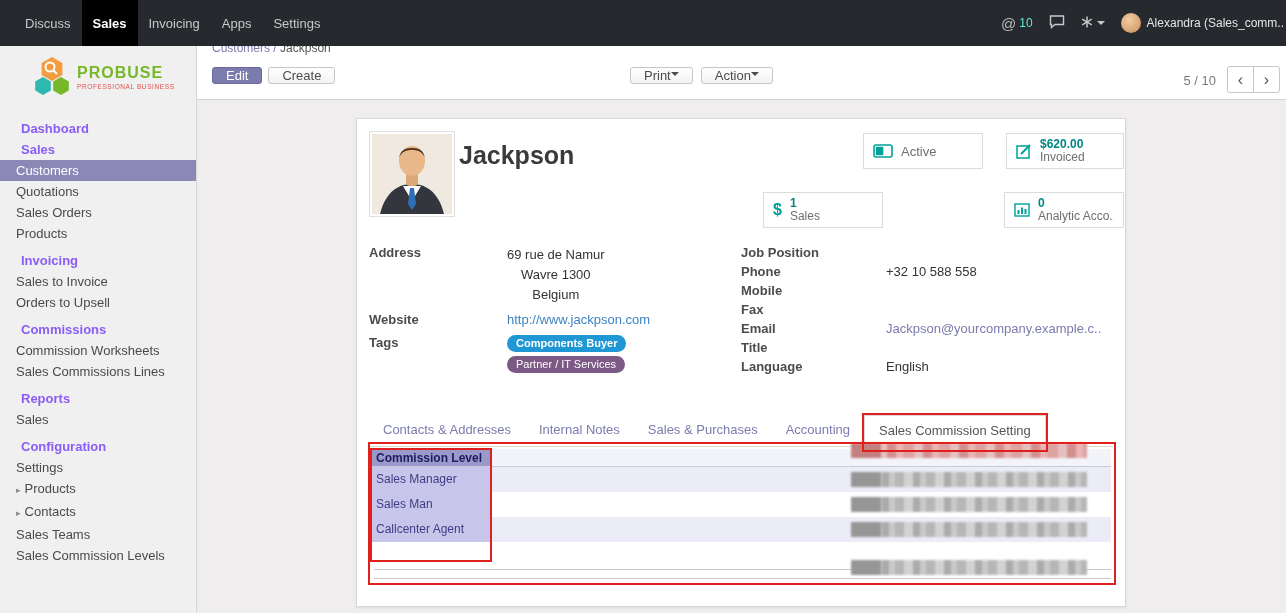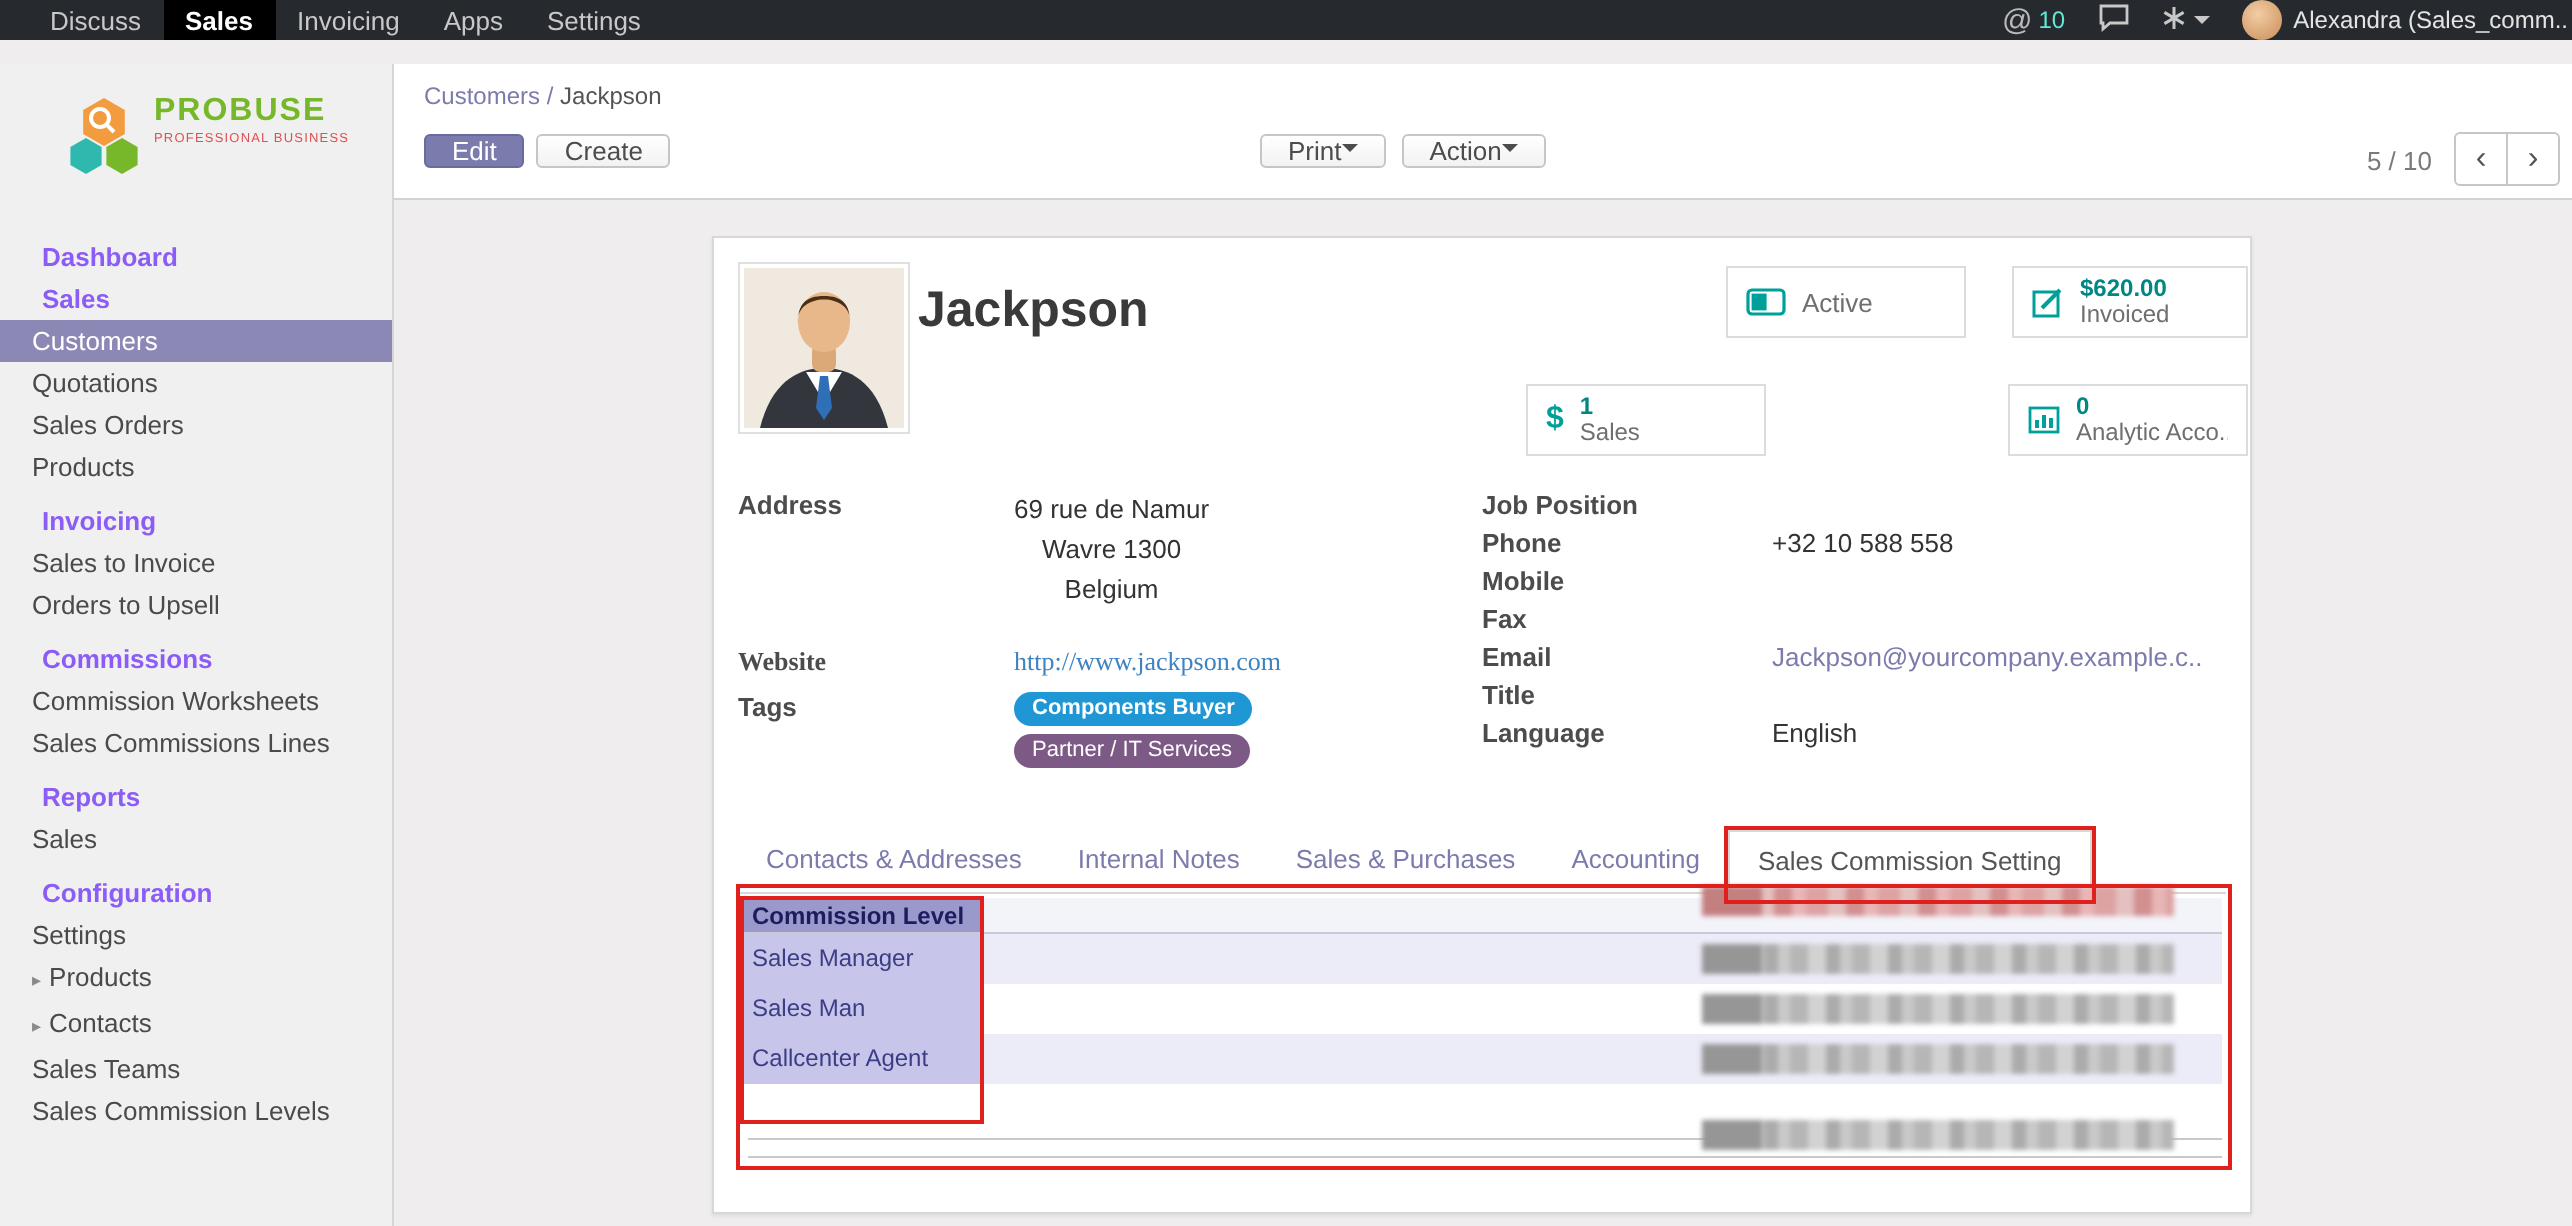--- a/index.html
+++ b/index.html
@@ -1,36 +1,36 @@
 <!DOCTYPE html>
 <html><head>
 <meta charset="utf-8">
 <style>
   * { margin:0; padding:0; box-sizing:border-box; }
   body { font-family:"Liberation Sans", sans-serif; background:#fff; }
   .screen { position:relative; width:1286px; height:613px; overflow:hidden; background:#efeded; }
 
   
-  .topbar { position:absolute; top:0; left:0; width:1286px; height:20px; background:#262a2e; color:#c8c8c8; display:flex; align-items:stretch; font-size:13px; z-index:20; }
+  .topbar { position:absolute; top:0; left:0; width:1286px; height:46px; background:#262a2e; color:#c8c8c8; display:flex; align-items:stretch; font-size:13px; z-index:20; }
   .topbar-menu { display:flex; margin-left:14px; }
   .menu-item { padding:0 11px; display:flex; align-items:center; color:#c8c8c8; cursor:pointer; }
   .menu-item.active { background:#000; color:#fff; font-weight:bold; }
   .topbar-right { margin-left:auto; display:flex; align-items:center; gap:16px; padding-right:2px; }
   .mention { display:flex; align-items:center; gap:3px; cursor:pointer; }
   .mention .at { font-size:15px; color:#b9b9b9; }
   .mention .cnt { font-size:12px; color:#5eead4; }
   .systray { display:flex; align-items:center; gap:4px; cursor:pointer; }
   .caret { display:inline-block; width:0; height:0; border:4px solid transparent; border-top-color:currentColor; margin-top:4px; }
   .usermenu { display:flex; align-items:center; gap:6px; max-width:170px; overflow:hidden; cursor:pointer; }
   .avatar-sm { width:20px; height:20px; border-radius:50%; background:radial-gradient(circle at 40% 35%, #f2cda3, #c98c5a); flex:none; }
   .uname { white-space:nowrap; font-size:12px; color:#e4e4e4; }
 
   
   .sidebar { position:absolute; top:32px; left:0; width:197px; height:581px; background:#f0f0f0; border-right:1px solid #d6d6d6; font-size:13px; z-index:10; }
-  .logo { display:flex; gap:7px; padding:16px 6px 12px 34px; height:86px; }
+  .logo { display:flex; align-items:center; gap:7px; padding:16px 6px 12px 34px; height:86px; }
   .logo-title { color:#76b82a; font-weight:bold; font-size:16px; letter-spacing:1px; line-height:16px; }
   .logo-sub { color:#e05050; font-size:6.5px; letter-spacing:0.6px; margin-top:2px; }
   .side-heading { color:#8b5cf6; font-weight:bold; padding:4px 8px; line-height:13px; cursor:pointer;margin-left:13px; }
   .side-heading.spaced { margin-top:6px; }
   .side-item { padding:4px 8px 4px 16px; line-height:13px; color:#4a4a4a; cursor:pointer; }
   .side-item.active { background:#8b88b6; color:#fff; }
   .side-item .tri { color:#8a8a8a; font-size:9px; margin-right:4px; }
 
   
   .control-panel { position:absolute; left:197px; top:32px; width:1089px; height:68px; background:#fff; border-bottom:1px solid #d2d2d2; z-index:5; }
@@ -287,21 +287,21 @@
       <div class="fields">
         <div class="fgroup-left">
           <div class="frow">
             <span class="flabel">Address</span>
             <span class="fvalue">
               <div class="addr-line">69 rue de Namur</div>
               <div class="addr-line">Wavre 1300</div>
               <div class="addr-line">Belgium</div>
             </span>
           </div>
-          <div class="frow" style="margin-top:18px;font-family:Liberation Serif, serif;">
+          <div class="frow" style="margin-top:7px;">
             <span class="flabel">Website</span>
             <span class="fvalue link-blue">http://www.jackpson.com</span>
           </div>
           <div class="frow tagrow">
             <span class="flabel">Tags</span>
             <span class="fvalue">
               <span class="tag" style="background: rgb(31, 151, 212); font-weight: bold;">Components Buyer</span>
               <span class="tag" style="background: rgb(125, 90, 133);">Partner / IT Services</span>
             </span>
           </div>

